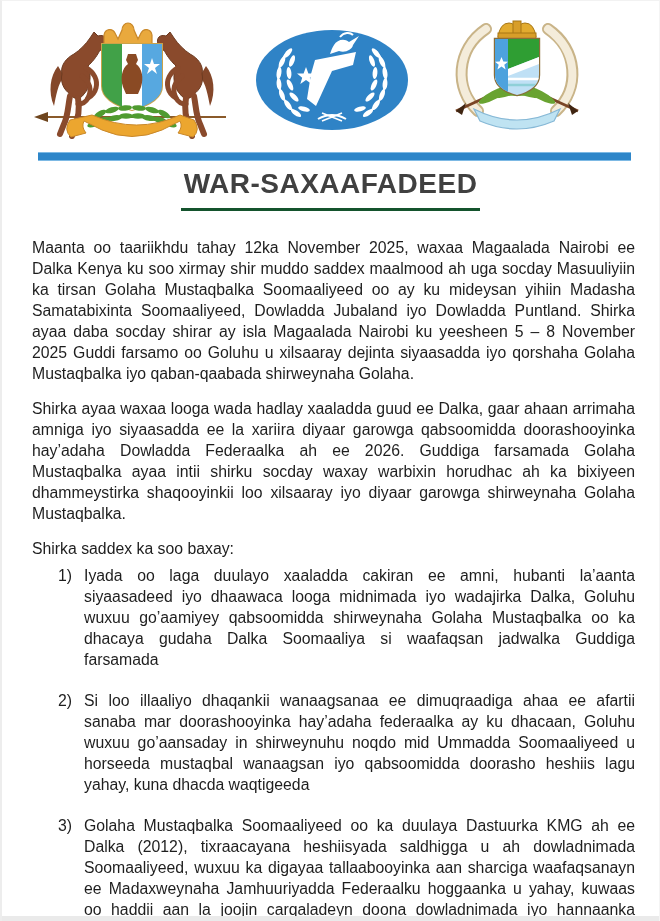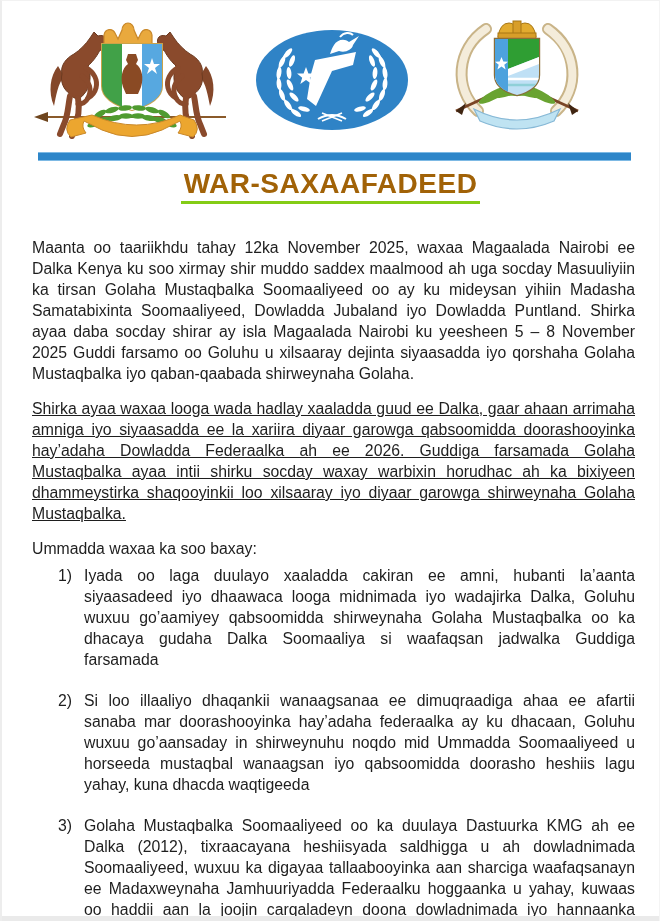--- a/index.html
+++ b/index.html
@@ -12,28 +12,28 @@
   .logo{position:absolute;}
   .logo-left{left:30px;top:16px;width:200px;height:132px;}
   .logo-center{left:250px;top:26px;width:160px;height:106px;}
   .logo-right{left:440px;top:14px;width:150px;height:118px;}
   .logo svg{width:100%;height:100%;display:block;}
 
   .blue-bar{position:absolute;left:36px;right:28px;top:151px;height:7px;background:#2e86c9;
             border-top:1px solid #7db9e4;border-bottom:1px solid #7db9e4;}
 
   .title-wrap{position:absolute;top:167px;left:0;right:0;text-align:center;}
-  .press-title{display:inline-block;font-size:28px;font-weight:bold;color:#a16207;
-               letter-spacing:.5px;border-bottom:3px solid #84cc16;padding:0 3px 1px 3px;line-height:1.15;}
+  .press-title{display:inline-block;font-size:28px;font-weight:bold;color:#404040;
+               letter-spacing:.5px;border-bottom:3px solid #14532d;padding:0 3px 8px 3px;line-height:1.15;}
 
   
   .content{position:absolute;top:236px;left:30px;right:24px;color:#1e1e1e;
            font-size:15.8px;line-height:21px;}
   .para{text-align:justify;margin:0 0 14px 0;}
-  .para.second{text-decoration:underline;}
+  .para.second{}
   .list-heading{margin:0 0 6px 0;}
   .press-list{margin:0;}
   .list-item{display:flex;margin:0 0 20px 0;}
   .list-item:last-child{margin-bottom:0;}
   .li-num{flex:0 0 26px;margin-left:26px;}
   .li-text{flex:1;text-align:justify;}
   .press-list .list-item:last-child .li-text{text-align-last:justify;}
 </style>
 </head>
 <body>
@@ -195,21 +195,21 @@
 
   <div class="blue-bar"></div>
 
   <div class="title-wrap">
     <span class="press-title">WAR-SAXAAFADEED</span>
   </div>
 
   <div class="content">
     <p class="para">Maanta oo taariikhdu tahay 12ka November 2025, waxaa Magaalada Nairobi ee Dalka Kenya ku soo xirmay shir muddo saddex maalmood ah uga socday Masuuliyiin ka tirsan Golaha Mustaqbalka Soomaaliyeed oo ay ku mideysan yihiin Madasha Samatabixinta Soomaaliyeed, Dowladda Jubaland iyo Dowladda Puntland. Shirka ayaa daba socday shirar ay isla Magaalada Nairobi ku yeesheen 5 – 8 November 2025 Guddi farsamo oo Goluhu u xilsaaray dejinta siyaasadda iyo qorshaha Golaha Mustaqbalka iyo qaban-qaabada shirweynaha Golaha.</p>
     <p class="para second">Shirka ayaa waxaa looga wada hadlay xaaladda guud ee Dalka, gaar ahaan arrimaha amniga iyo siyaasadda ee la xariira diyaar garowga qabsoomidda doorashooyinka hay’adaha Dowladda Federaalka ah ee 2026. Guddiga farsamada Golaha Mustaqbalka ayaa intii shirku socday waxay warbixin horudhac ah ka bixiyeen dhammeystirka shaqooyinkii loo xilsaaray iyo diyaar garowga shirweynaha Golaha Mustaqbalka.</p>
-    <p class="para list-heading">Ummadda waxaa ka soo baxay:</p>
+    <p class="para list-heading">Shirka saddex ka soo baxay:</p>
 
     <div class="press-list">
       <div class="list-item">
         <div class="li-num">1)</div>
         <div class="li-text">Iyada oo laga duulayo xaaladda cakiran ee amni, hubanti la’aanta siyaasadeed iyo dhaawaca looga midnimada iyo wadajirka Dalka, Goluhu wuxuu go’aamiyey qabsoomidda shirweynaha Golaha Mustaqbalka oo ka dhacaya gudaha Dalka Soomaaliya si waafaqsan jadwalka Guddiga farsamada</div>
       </div>
       <div class="list-item">
         <div class="li-num">2)</div>
         <div class="li-text">Si loo illaaliyo dhaqankii wanaagsanaa ee dimuqraadiga ahaa ee afartii sanaba mar doorashooyinka hay’adaha federaalka ay ku dhacaan, Goluhu wuxuu go’aansaday in shirweynuhu noqdo mid Ummadda Soomaaliyeed u horseeda mustaqbal wanaagsan iyo qabsoomidda doorasho heshiis lagu yahay, kuna dhacda waqtigeeda</div>
       </div>

